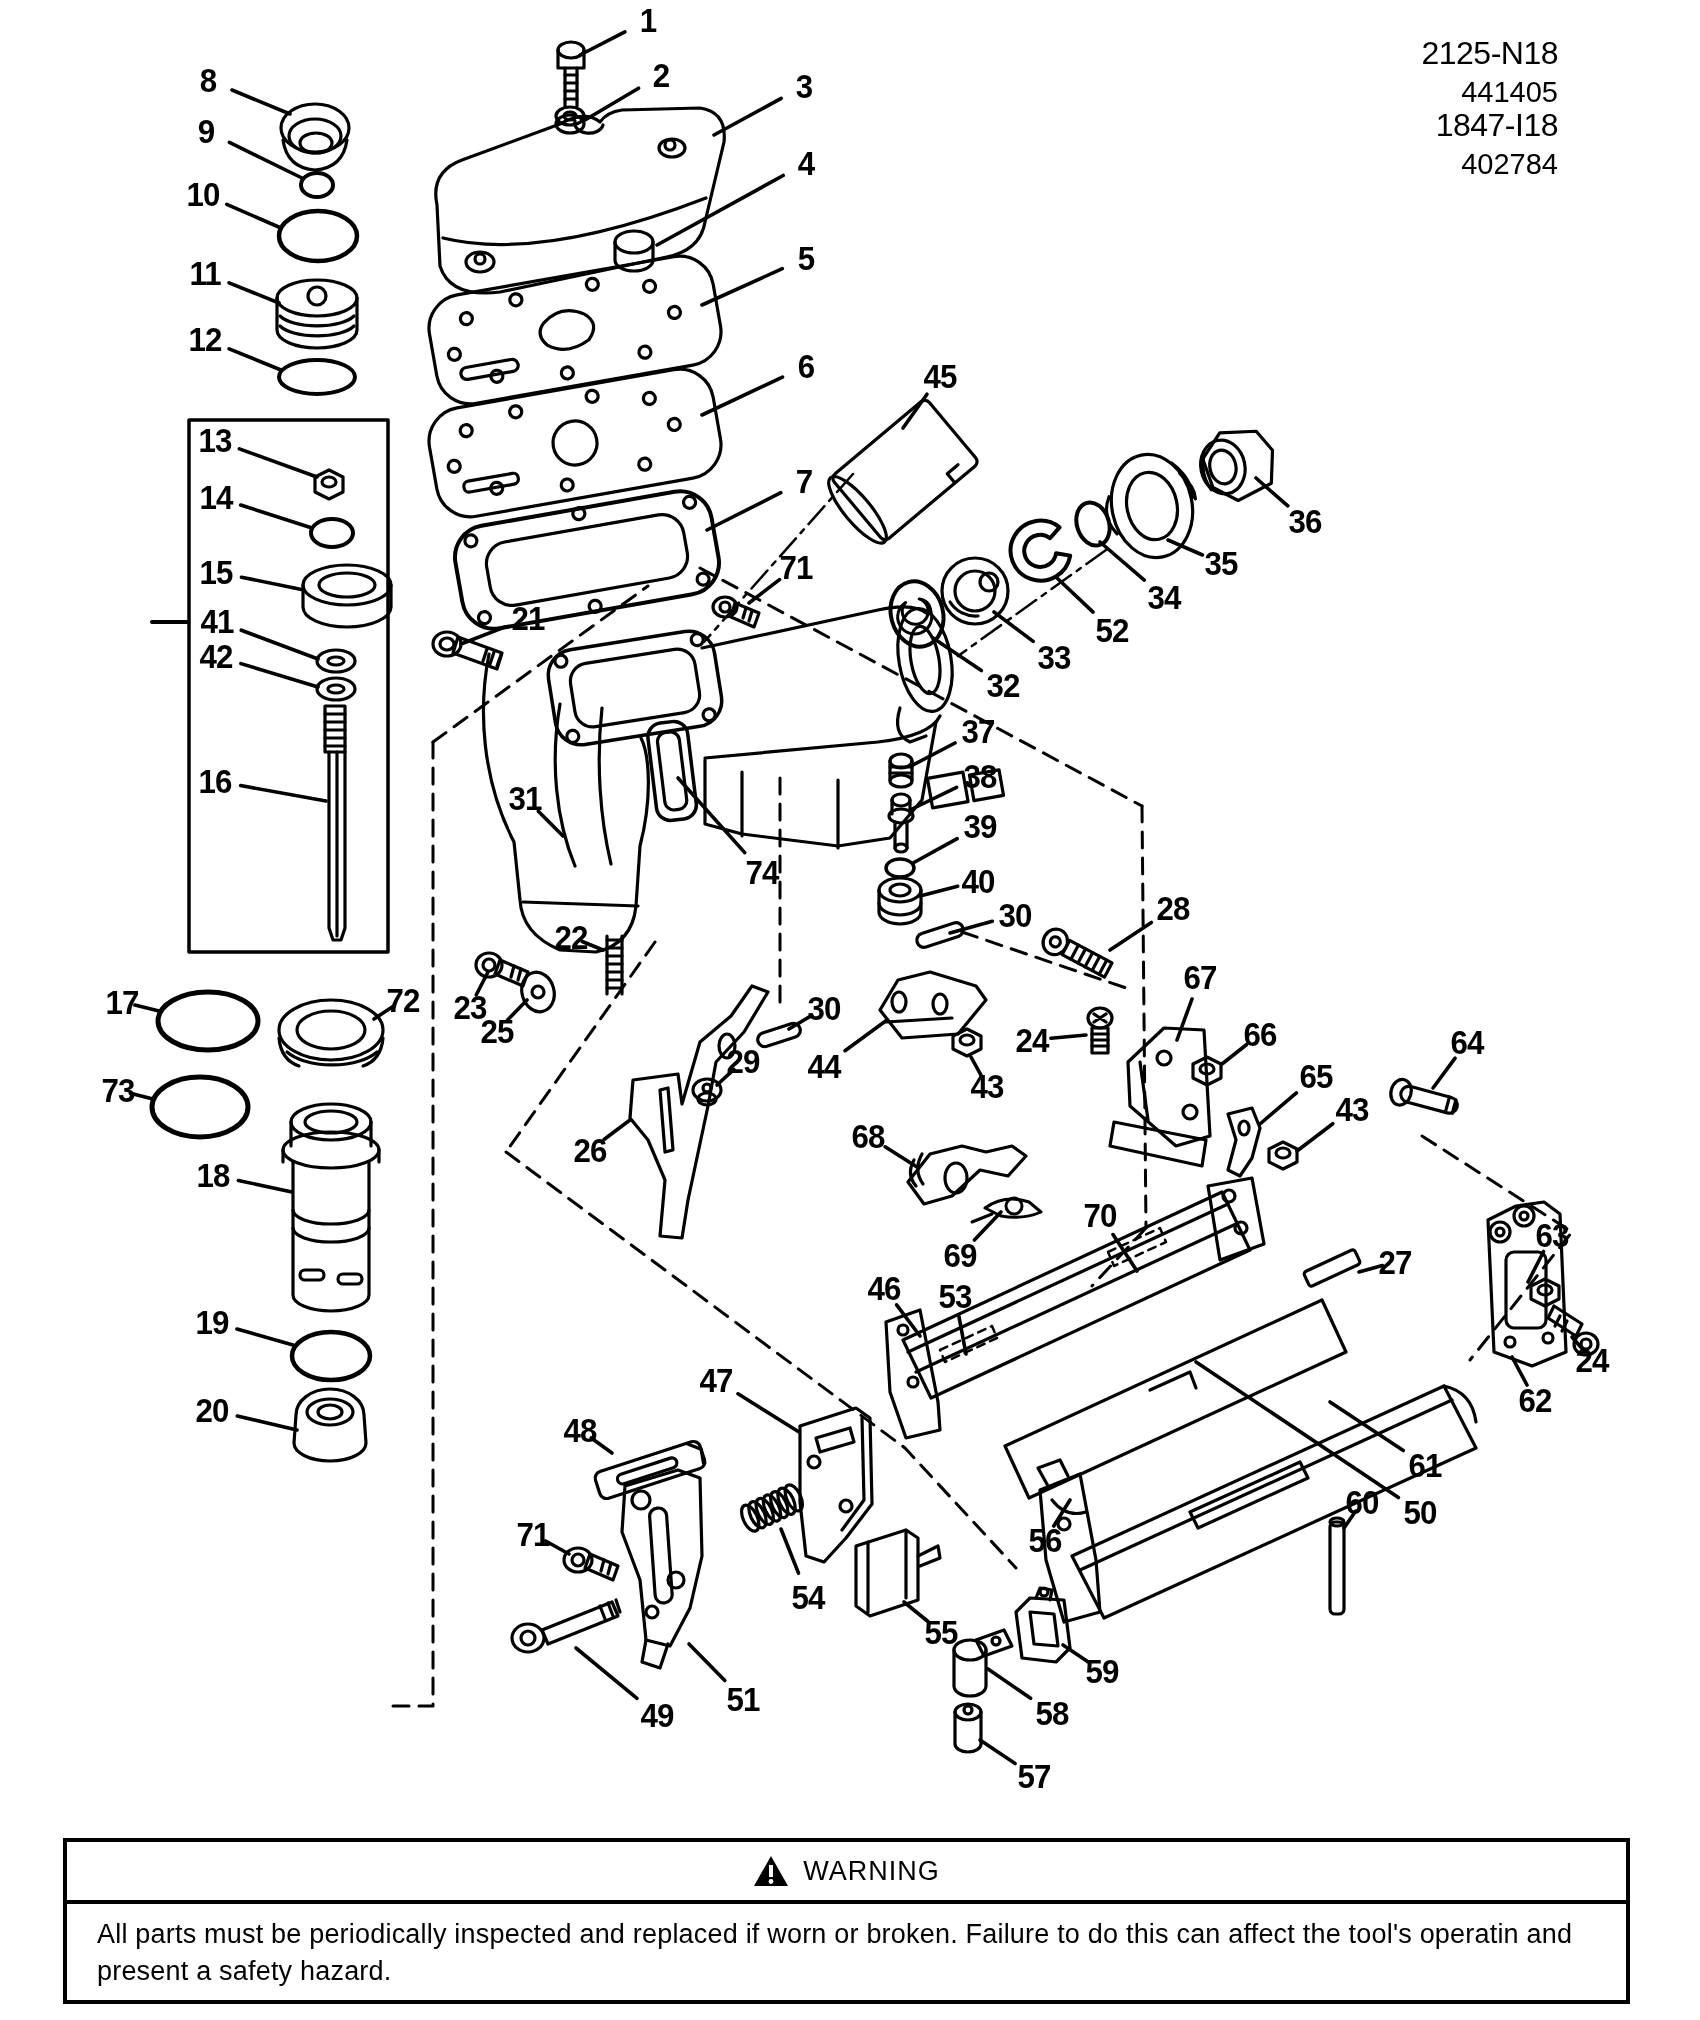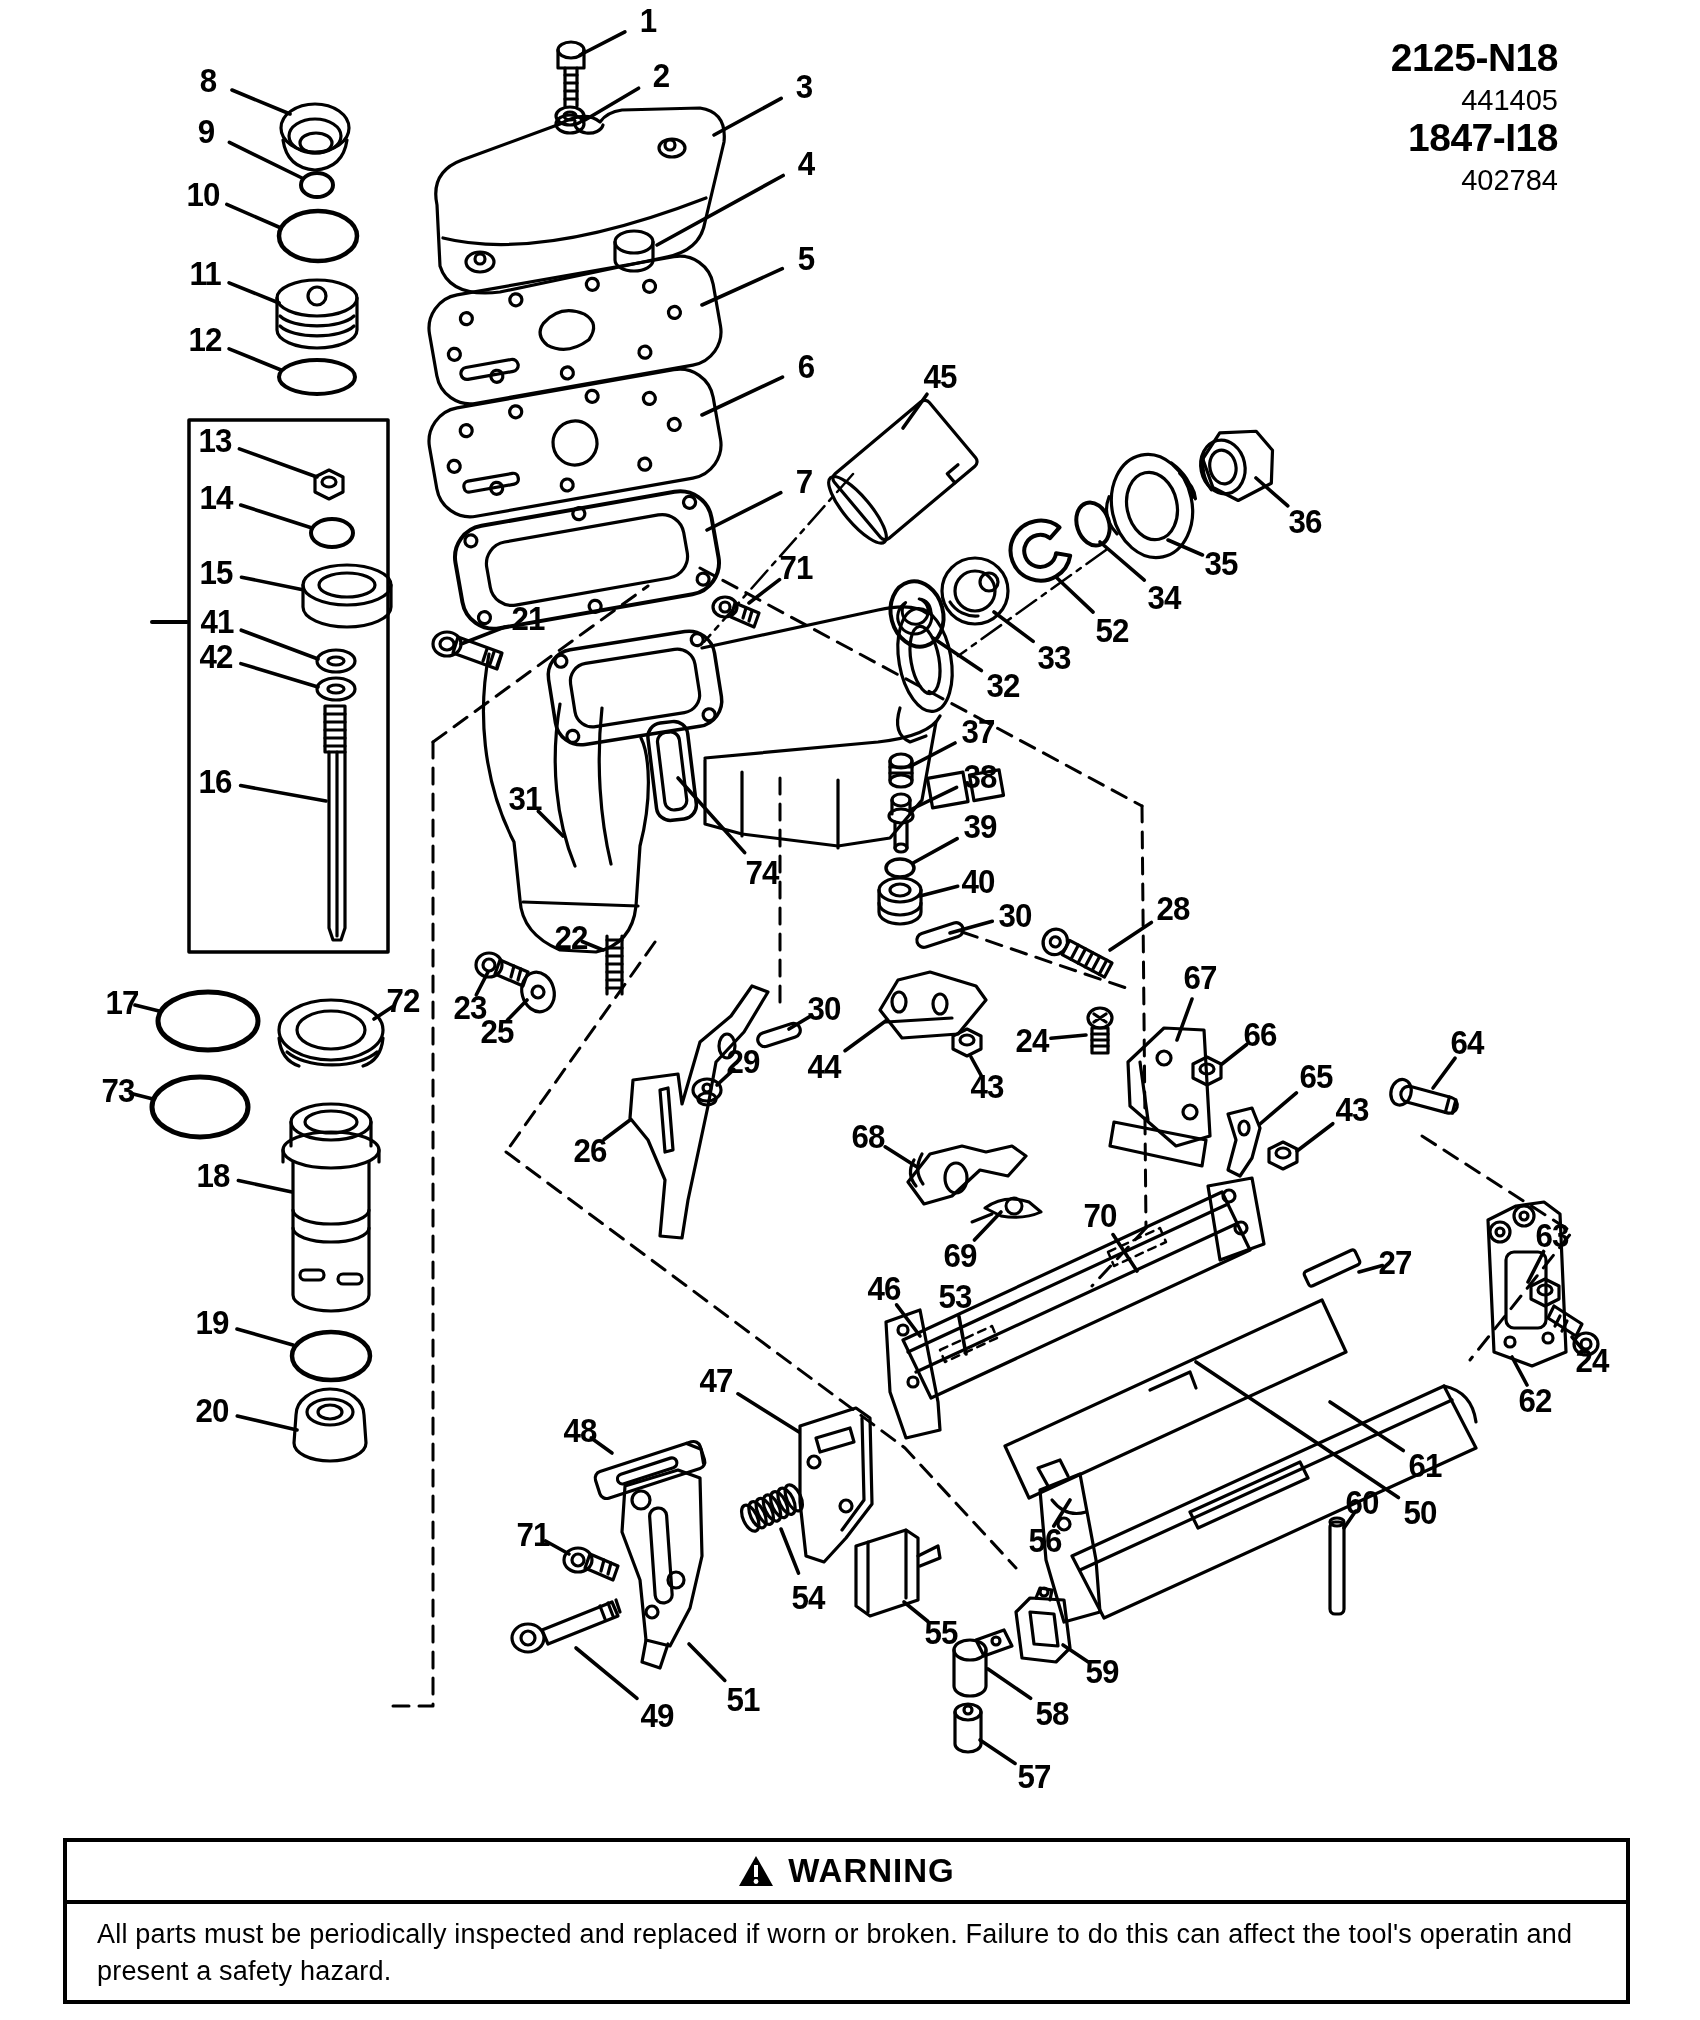--- a/index.html
+++ b/index.html
@@ -11,33 +11,33 @@
   svg.art{z-index:1;}
   svg.leaders{z-index:2;}
   .labels-layer{position:absolute;left:0;top:0;width:100%;height:100%;z-index:3;pointer-events:none;}
   .part-label{
     position:absolute;transform:translate(-50%,-50%) scaleX(.92);
     font-weight:700;font-size:34px;letter-spacing:-1px;white-space:nowrap;line-height:1;
   }
   .model-block{
     position:absolute;top:36px;right:142px;text-align:right;z-index:4;line-height:1.12;
   }
-  .model-name{font-size:39px;font-weight:700;letter-spacing:-.5px;}
+  .model-name{font-size:32px;font-weight:400;letter-spacing:-.5px;}
   .model-sku{font-size:29px;font-weight:400;margin-top:4px;}
   .piston-block{
     position:absolute;left:27px;top:568px;z-index:4;font-weight:700;font-size:27px;line-height:1.14;white-space:nowrap;
   }
   .warning-box{
     position:absolute;left:63px;top:1838px;width:1567px;height:166px;
     border:4px solid #000;z-index:4;background:#fff;box-sizing:border-box;
   }
   .warning-head{
     height:58px;border-bottom:4px solid #000;display:flex;align-items:center;justify-content:center;gap:14px;
   }
-  .warning-title{font-size:33px;font-weight:700;letter-spacing:1px;}
+  .warning-title{font-size:27px;font-weight:400;letter-spacing:1px;}
   .warning-body{
     padding:12px 30px 0 30px;font-size:27px;line-height:1.38;letter-spacing:.2px;
   }
   .tri{display:block;}
 </style>
 </head>
 <body>
 
 <div class="page">
 

